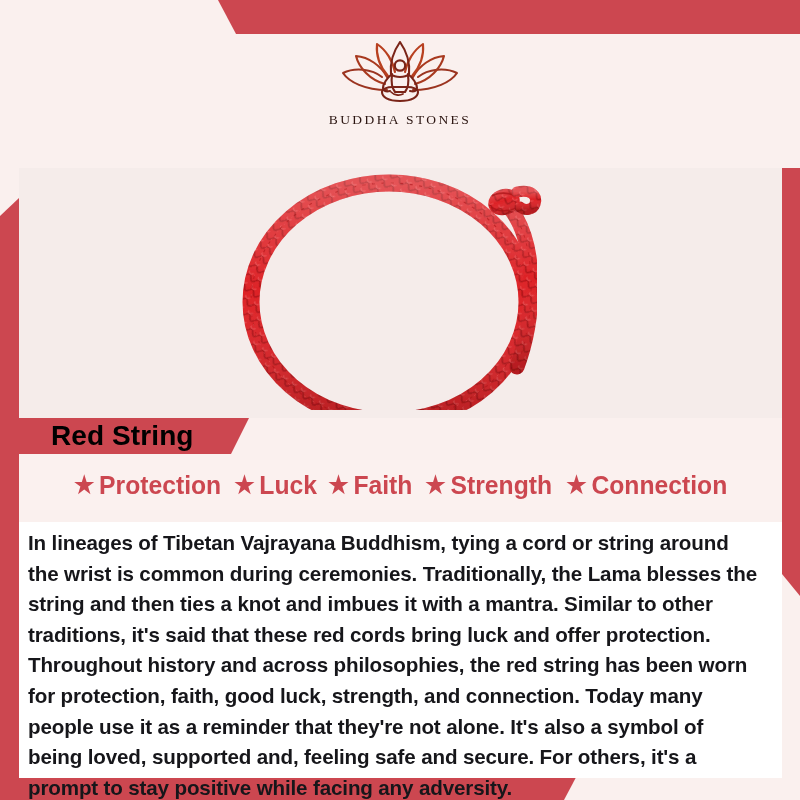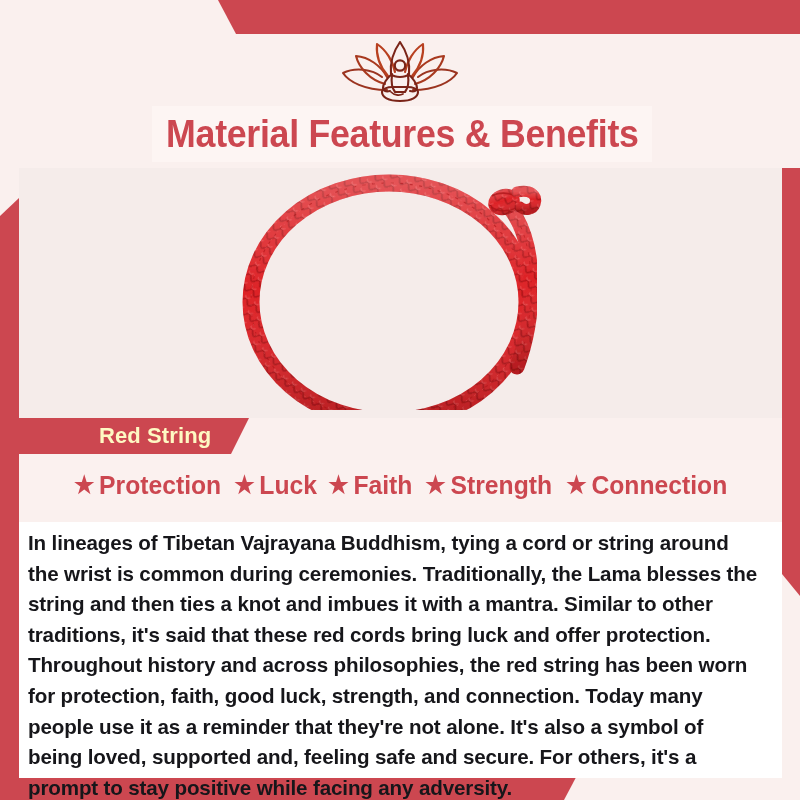--- a/index.html
+++ b/index.html
@@ -119,24 +119,24 @@
   .label-banner {
     position: absolute;
     top: 418px; left: 19px;
     width: 230px; height: 36px;
     background: #cc4750;
     clip-path: polygon(0 0, 230px 0, 212px 36px, 0 36px);
     display: flex;
     align-items: center;
   }
   .label-text {
-    margin-left: 80px;
-    color: #fef9c3;
+    margin-left: 32px;
+    color: #000000;
     font-weight: 700;
-    font-size: 22px;
+    font-size: 28px;
     letter-spacing: 0.1px;
     font-family: "Liberation Sans", sans-serif;
   }
   .label-stripe-zone {
     position: absolute;
     top: 410px; left: 19px;
     width: 763px; height: 8px;
     background: #f5ecea;
   }
   .label-underband {
@@ -232,23 +232,20 @@
           <path d="M67 41 C66 48 67 54 70 58 L80 58 C83 54 84 48 83 41" stroke="#7a2418"></path>
 
           <path d="M57 58 C57 63 63 67 75 67 C87 67 93 63 93 58 C93 55 88 53 82 53 L68 53 C62 53 57 55 57 58 Z" stroke="#7a2418"></path>
           <path d="M66 58 C69 61 74 62 78 60" stroke="#7a2418" stroke-width="1.7"></path>
         </g>
       </svg>
     </div>
     <div class="logo-text">BUDDHA STONES</div>
   </div>
 
-  <div class="title-band">
-    <div class="title-text">Material Features &amp; Benefits</div>
-  </div>
 
   <div class="stage">
     <svg class="product-svg" width="420" height="270" viewBox="0 0 420 270">
       <defs>
         <pattern id="braid" width="11" height="11" patternUnits="userSpaceOnUse" patternTransform="rotate(35)">
           <rect width="11" height="11" fill="#dd2327"></rect>
           <path d="M0 5.5 q2.75 -5 5.5 0 q2.75 5 5.5 0" fill="none" stroke="#b01418" stroke-width="1.7"></path>
           <path d="M0 0.5 q2.75 4 5.5 0" fill="none" stroke="#f0585a" stroke-width="1.1" opacity="0.75"></path>
         </pattern>
         <linearGradient id="cordShade" x1="0" y1="0" x2="0" y2="1">

